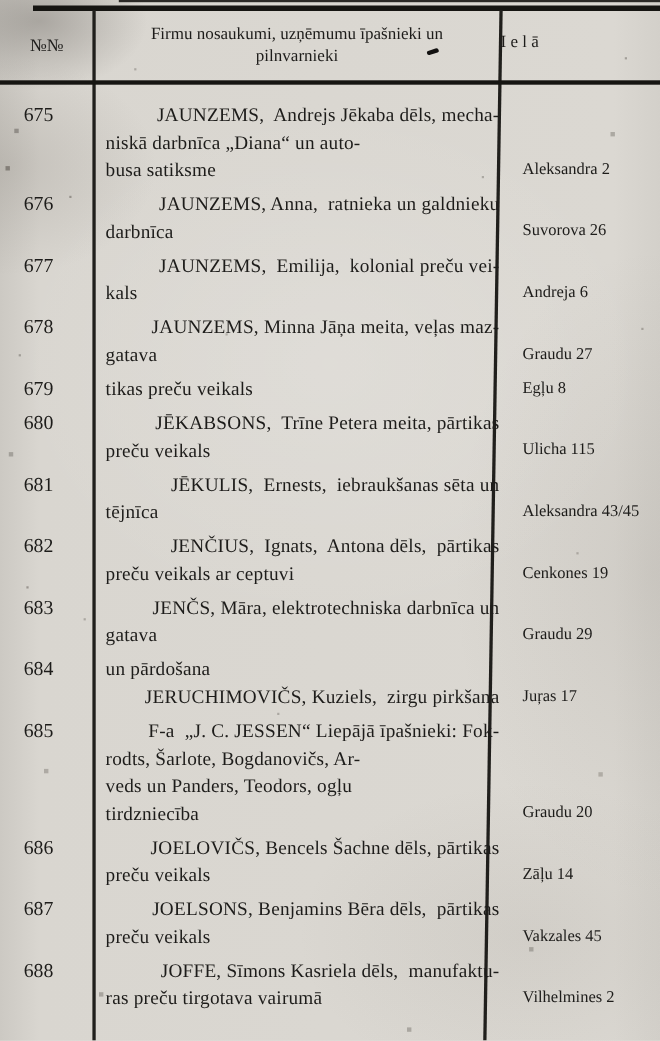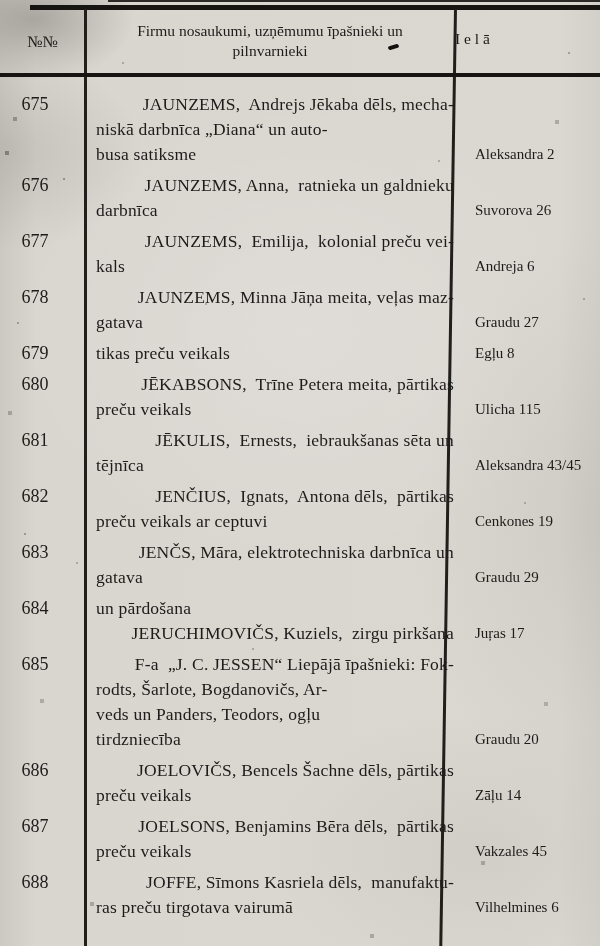--- a/index.html
+++ b/index.html
@@ -209,17 +209,17 @@
       </div>
       <div class="street">Vakzales 45</div>
     </div>
 
     <div class="row">
       <div class="num">688</div>
       <div class="firm">
         <div class="ln first">JOFFE, Sīmons Kasriela dēls,  manufaktu-</div>
         <div class="ln cont">ras preču tirgotava vairumā</div>
       </div>
-      <div class="street">Vilhelmines 6</div>
+      <div class="street">Vilhelmines 2</div>
     </div>
 
   </div>
 </div>
 
 </body></html>

